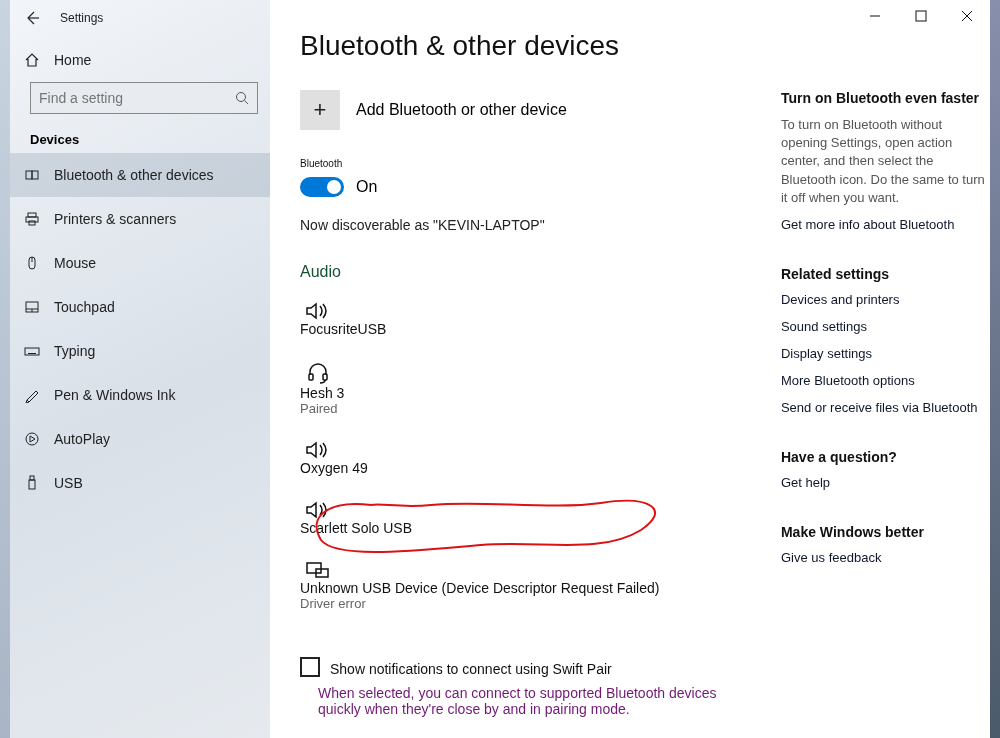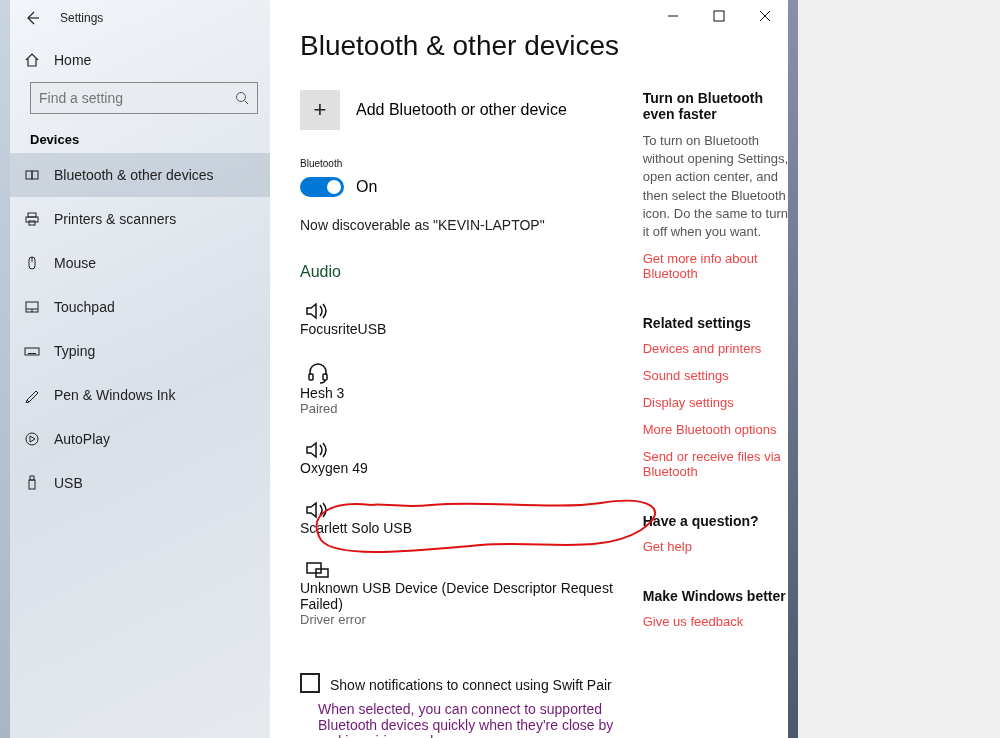--- a/index.html
+++ b/index.html
@@ -1,18 +1,18 @@
 <!DOCTYPE html>
 <html><head>
 <meta charset="utf-8">
 <style>
   * { box-sizing: border-box; margin: 0; padding: 0; font-family: "Segoe UI", Tahoma, sans-serif; }
   html, body { width: 1000px; height: 738px; overflow: hidden; background: #f0f0f0; }
 
-  .window { position: relative; width: 778px; height: 738px; margin-left: 10px; background: #fff; display: flex; }
+  .window { position: relative; width: 980px; height: 738px; margin-left: 10px; background: #fff; display: flex; }
   .leftstrip { position: absolute; left: -10px; top: 0; width: 10px; height: 100%; background: linear-gradient(#c9d4e0,#a8b5c4); }
   .rightstrip { position: absolute; right: -10px; top: 0; width: 10px; height: 100%; background: linear-gradient(#888fac,#4b5a6a); }
 
   
   .titlebar { position: absolute; top: 0; left: 0; right: 0; height: 36px; display: flex; align-items: center; z-index: 5; }
   .titlebar .back { width: 44px; height: 36px; display:flex; align-items:center; justify-content:center; color:#222; }
   .titlebar .title { font-size: 12px; color:#222; padding-left: 6px; }
   .wincontrols { position:absolute; right:0; top:0; display:flex; }
   .wincontrols div { width:46px; height:32px; display:flex; align-items:center; justify-content:center; color:#111; }
 
@@ -52,21 +52,21 @@
   .device-status { font-size:13px; color:#666; }
 
   .checkbox-row { display:flex; align-items:flex-end; margin-top:16px; }
   .checkbox { width:20px; height:20px; border:2px solid #222; margin-right:10px; flex-shrink:0; }
   .checkbox-text { font-size:14px; color:#111; }
   .helptext { font-size:14px; color:#701a75; margin: 8px 0 0 18px; max-width: 420px; }
 
   
   .side-head { font-size: 14px; font-weight:600; color:#111; margin-bottom: 10px; }
   .side-para { font-size: 13px; color:#555; margin-bottom: 10px; line-height:1.4; }
-  .link { color:#ef4444; font-size: 13px; margin-bottom: 12px; display:block; cursor:default; }
+  .link { color:#0f172a; font-size: 13px; margin-bottom: 12px; display:block; cursor:default; }
   .side-block { margin-bottom: 34px; }
 
   
   .red-annotation { position:absolute; left:291px; top:495px; width:370px; height:70px; pointer-events:none; }
 
   svg { display:block; }
 </style>
 </head>
 <body>
 

